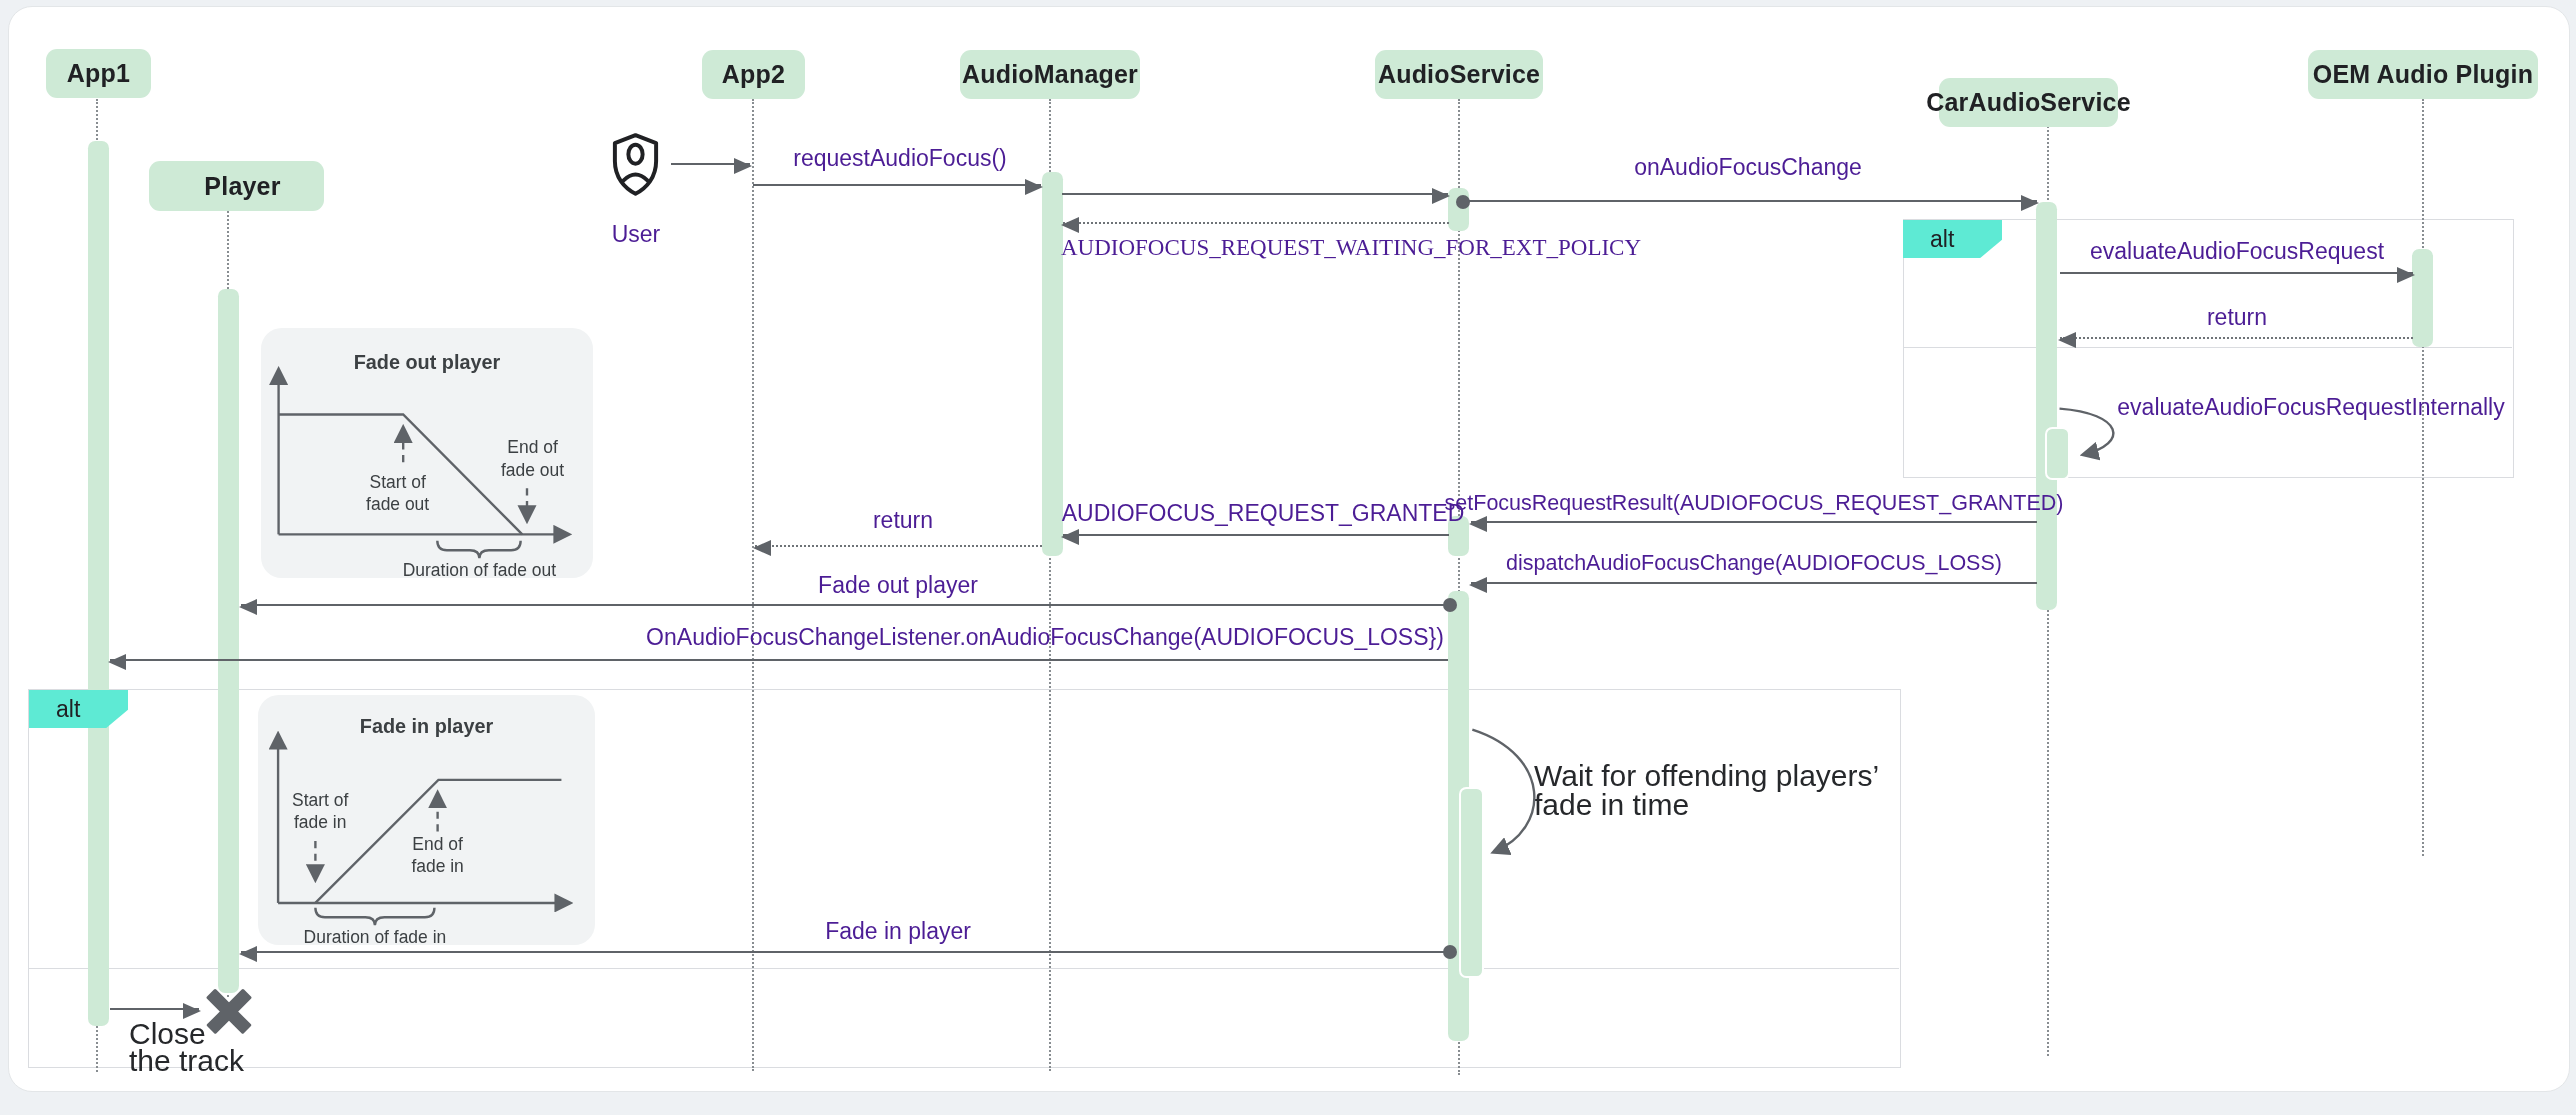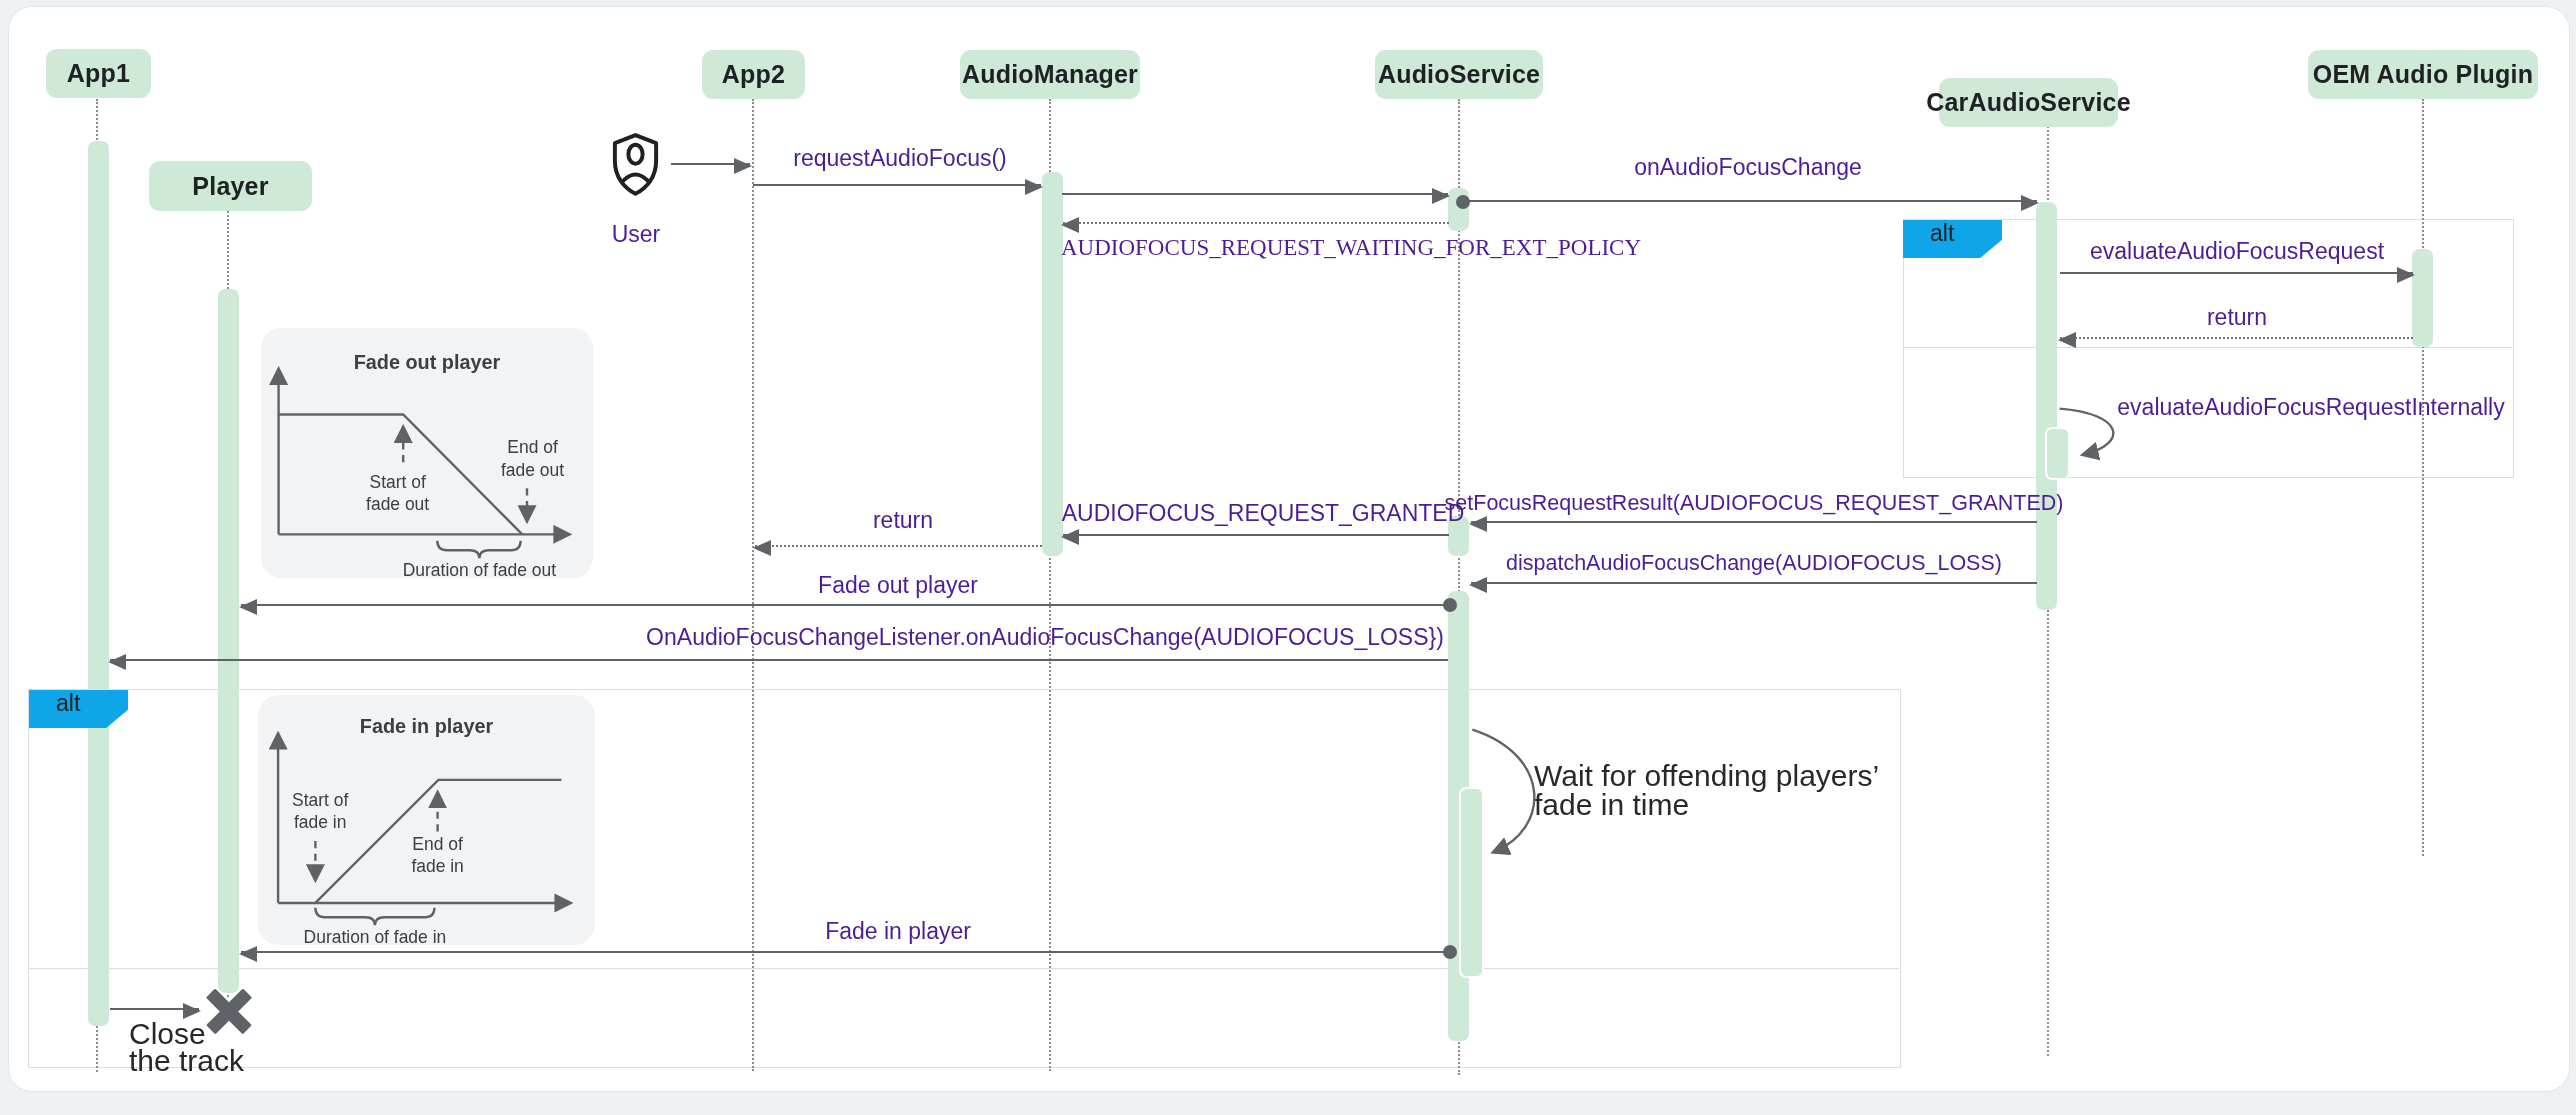--- a/index.html
+++ b/index.html
@@ -21,23 +21,23 @@
   }
   
   .lifeline{position:absolute;width:0;border-left:2.4px dotted #888d91;}
   
   .act{position:absolute;width:20.7px;background:#ceead6;border-radius:7.2px;}
   .act.nested{border:2.4px solid #ffffff;width:20.7px;}
   
   .frag{position:absolute;border:1.6px solid #dadce0;background:transparent;}
   .frag-divider{position:absolute;height:0;border-top:1.6px solid #dadce0;}
   .fragchip{
-    position:absolute;width:99px;height:38px;background:#0ea5e9;
+    position:absolute;width:99px;height:38px;background:#5eead4;
     clip-path:polygon(0 0,100% 0,100% 52%,78% 100%,0 100%);
-    display:flex;align-items:flex-start;
+    display:flex;align-items:center;
   }
   .fragchip span{font-size:23px;color:#202124;padding-left:27px;}
   
   .arr{position:absolute;height:0;border-top:2.4px solid #5f6368;}
   .arr.dash{border-top:2.4px dotted #6e7377;}
   .head{position:absolute;width:0;height:0;top:1.2px;transform:translateY(-50%);
         border-top:8px solid transparent;border-bottom:8px solid transparent;}
   .head.r{border-left:18.3px solid #5f6368;right:-1.6px;}
   .head.l{border-right:18.3px solid #5f6368;left:-1.6px;}
   .dot{position:absolute;width:14.3px;height:14.3px;border-radius:50%;background:#5f6368;}
@@ -128,21 +128,21 @@
 <div class="fragchip" style="left:1903px;top:220px;">
   <span>alt</span>
 </div>
 <div class="fragchip" style="left:29px;top:690px;">
   <span>alt</span>
 </div>
 
 <div class="pbox" style="left:46px;top:49px;width:105px;">
   <span>App1</span>
 </div>
-<div class="pbox" style="left:149px;top:161px;width:163px;height:50px;">
+<div class="pbox" style="left:149px;top:161px;width:163px;height:50px;padding-left:12px;">
   <span>Player</span>
 </div>
 <div class="pbox" style="left:702px;top:50px;width:103px;">
   <span>App2</span>
 </div>
 <div class="pbox" style="left:960px;top:50px;width:180px;">
   <span>AudioManager</span>
 </div>
 <div class="pbox" style="left:1375px;top:50px;width:168px;">
   <span>AudioService</span>

